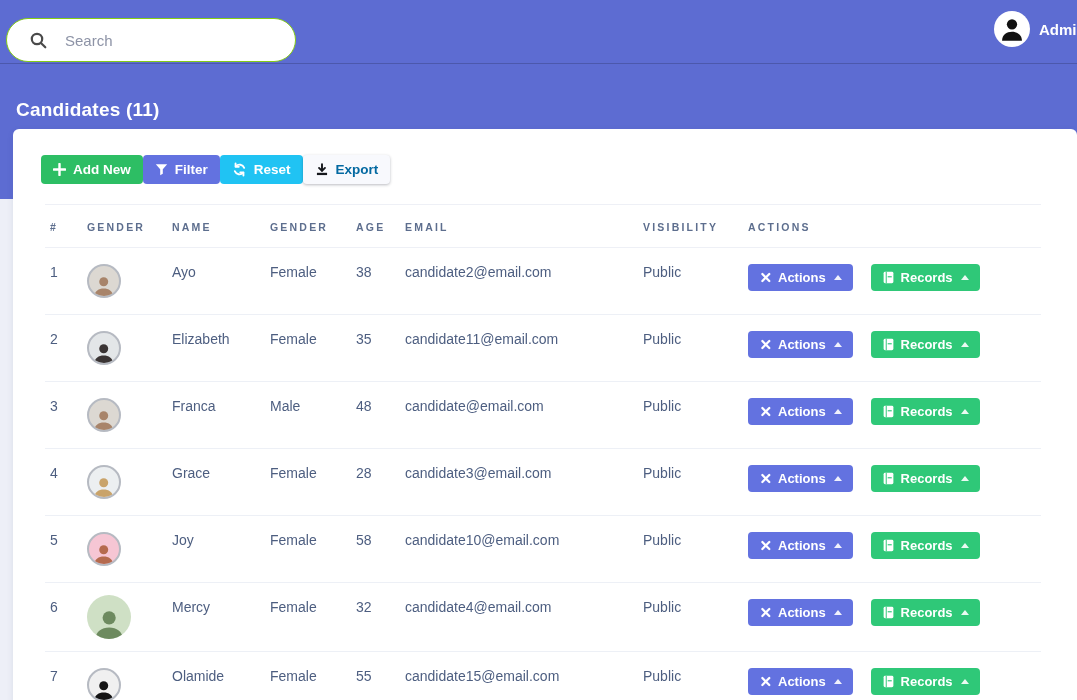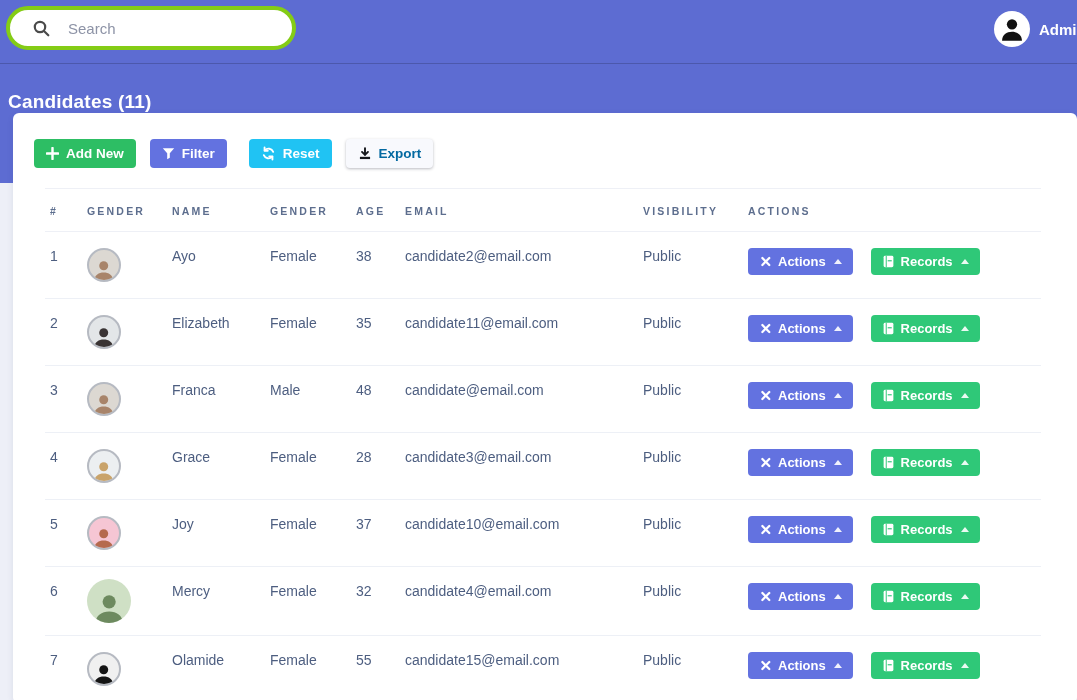--- a/index.html
+++ b/index.html
@@ -9,23 +9,23 @@
     background:#edeff7;
     font-family:"Liberation Sans", sans-serif;
   }
   
   .topbar {
     position:relative; height:64px;
     background:var(--primary,#5d6cd2);
     border-bottom:1px solid rgba(0,0,0,.18);
   }
   .search-pill {
-    position:absolute; left:6px; top:6px;
+    position:absolute; left:6px; top:18px;
     width:290px; height:44px;
-    background:#fff; border:4px solid #84cc16; border-radius:22px;
+    background:#fff; border:1px solid #84cc16; border-radius:22px;
     display:flex; align-items:center; padding-left:23px;
   }
   .search-pill svg { flex:none; }
   .search-input {
     border:none; outline:none; background:transparent;
     margin-left:16px; width:190px;
     font-size:15px; color:#555; font-family:inherit;
   }
   .search-input::placeholder { color:#8d93a6; }
   .admin {
@@ -42,29 +42,29 @@
     background:var(--primary,#5d6cd2);
     padding:27px 8px 70px 8px;
   }
   .page-title { color:#fff; font-size:19px; font-weight:700; letter-spacing:.2px; }
   
   .card {
     background:#fff; margin:-70px 0 0 13px;
     border-radius:6px; min-height:560px;
     box-shadow:0 2px 6px rgba(60,70,110,.10);
   }
-  .toolbar { padding:26px 32px 20px 21px; display:flex; gap:14px; }
+  .toolbar { padding:26px 32px 20px 28px; display:flex; }
   .btn {
     height:29px; display:inline-flex; align-items:center; gap:7px;
     padding:0 12px; border:none; border-radius:4px; cursor:pointer;
     color:#fff; font-size:13.5px; font-weight:700; font-family:inherit;
   }
   .btn-green  { background:var(--green,#2dbe64); }
   .btn-indigo { background:var(--indigo,#6372e0); }
-  .btn-cyan   { background:var(--cyan,#20c3f3);margin-left:8px; }
+  .btn-cyan   { background:var(--cyan,#20c3f3); }
   .btn-light  {
     background:var(--export-bg,#f8f9fd); color:#0369a1;
     box-shadow:0 1px 3px rgba(25,30,50,.30);
   }
   
   .table-wrap { padding:0 36px 0 32px; }
   table { width:100%; border-collapse:collapse; border-top:1px solid #eef0f6; }
   th {
     text-align:left; font-size:10.5px; font-weight:700;
     letter-spacing:2.2px; color:#5d6e8e;
@@ -112,21 +112,21 @@
         <circle cx="12" cy="8" r="4.4"></circle>
         <path d="M3.5 22c0-5 3.9-7.6 8.5-7.6s8.5 2.6 8.5 7.6z"></path>
         <path d="M12 14.5l-1.4 2.4 1.4 4.6 1.4-4.6z" fill="#fff" opacity="0"></path>
       </svg>
     </span>
     <span class="admin-name">Admin</span>
   </div>
 </header>
 
 <section class="page-header">
-  <h1 class="page-title" style="margin:0">Candidates (11)</h1>
+  <h1 class="page-title" style="margin:8px">Candidates (11)</h1>
 </section>
 
 <main class="card">
 
   <div class="toolbar">
     <button class="btn btn-green">
       <svg width="13" height="13" viewBox="0 0 14 14">
         <path d="M7 1v12M1 7h12" stroke="#fff" stroke-width="2.6" stroke-linecap="round"></path>
       </svg>
       <span>Add New</span>
@@ -326,21 +326,21 @@
     <td>
       <span class="avatar" style="background: rgb(246, 198, 212);">
         <svg viewBox="0 0 24 24" style="fill: rgb(181, 106, 78);">
           <circle cx="12" cy="9" r="4.6"></circle>
           <path d="M2.5 24c0-5.4 4.2-8.2 9.5-8.2s9.5 2.8 9.5 8.2z"></path>
         </svg>
       </span>
     </td>
     <td>Joy</td>
     <td>Female</td>
-    <td>37</td>
+    <td>58</td>
     <td>candidate10@email.com</td>
     <td>Public</td>
     <td>
       <button class="abtn btn-indigo">
         <svg width="13" height="13" viewBox="0 0 16 16" fill="#fff">
           <rect x="7" y="0.6" width="2.8" height="14.8" rx="1.4" transform="rotate(45 8.4 8)"></rect>
           <rect x="7" y="0.6" width="2.8" height="14.8" rx="1.4" transform="rotate(-45 8.4 8)"></rect>
         </svg>
         <span>Actions</span>
         <span class="caret-up"></span>

